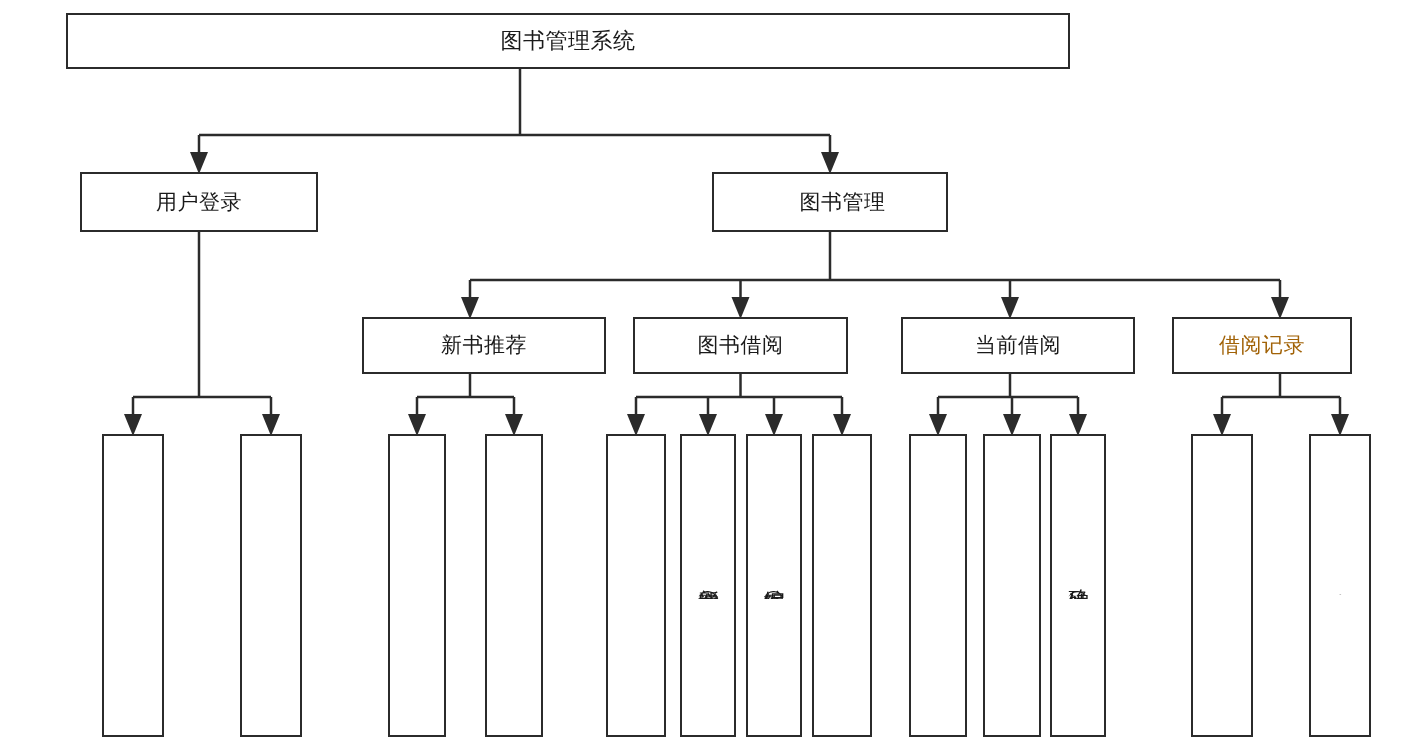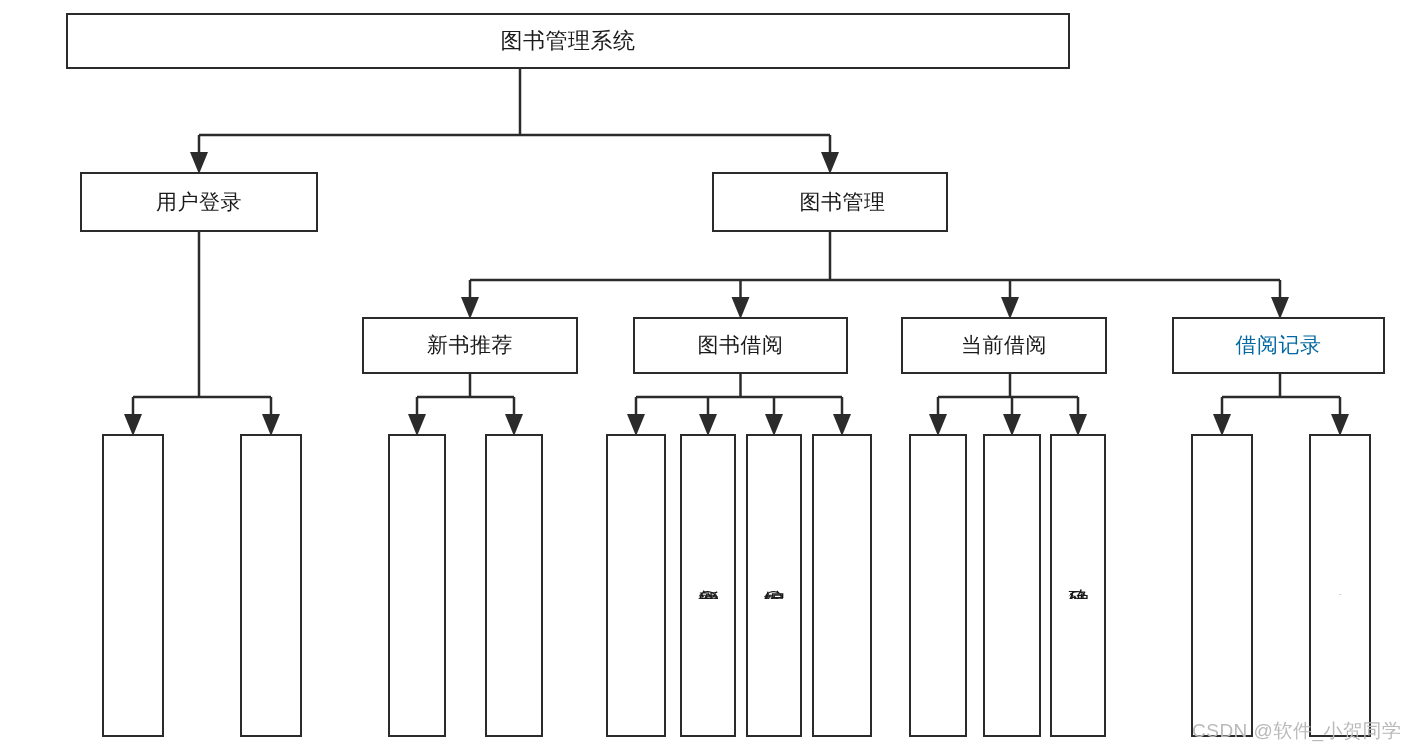--- a/index.html
+++ b/index.html
@@ -129,30 +129,30 @@
   <div id="nodes">
       <div class="node root" style="left: 18px; top: 13px; width: 1004px; height: 56px; border-color: rgb(43, 43, 43); background: rgb(255, 255, 255); color: rgb(26, 26, 26); margin-left: 48px;">
         <span class="label">图书管理系统</span>
       </div>
       <div class="node lvl2" style="left: 80px; top: 172px; width: 238px; height: 60px; border-color: rgb(43, 43, 43); background: rgb(255, 255, 255); color: rgb(26, 26, 26);">
         <span class="label">用户登录</span>
       </div>
       <div class="node lvl2" style="left: 712px; top: 172px; width: 236px; height: 60px; border-color: rgb(43, 43, 43); background: rgb(255, 255, 255); color: rgb(26, 26, 26); padding-left: 25px;">
         <span class="label">图书管理</span>
       </div>
-      <div class="node lvl3" style="left: 362px; top: 317px; width: 216px; height: 57px; border-color: rgb(43, 43, 43); background: rgb(255, 255, 255); color: rgb(26, 26, 26);">
+      <div class="node lvl3" style="left: 362px; top: 317px; width: 244px; height: 57px; border-color: rgb(43, 43, 43); background: rgb(255, 255, 255); color: rgb(26, 26, 26);">
         <span class="label">新书推荐</span>
       </div>
       <div class="node lvl3" style="left: 633px; top: 317px; width: 215px; height: 57px; border-color: rgb(43, 43, 43); background: rgb(255, 255, 255); color: rgb(26, 26, 26); text-align: right;">
         <span class="label">图书借阅</span>
       </div>
-      <div class="node lvl3" style="left: 901px; top: 317px; width: 206px; height: 57px; border-color: rgb(43, 43, 43); background: rgb(255, 255, 255); color: rgb(26, 26, 26);">
+      <div class="node lvl3" style="left: 901px; top: 317px; width: 234px; height: 57px; border-color: rgb(43, 43, 43); background: rgb(255, 255, 255); color: rgb(26, 26, 26);">
         <span class="label">当前借阅</span>
       </div>
-      <div class="node lvl3" style="left: 1172px; top: 317px; width: 213px; height: 57px; border-color: rgb(43, 43, 43); background: rgb(255, 255, 255); color: #0369a1;">
+      <div class="node lvl3" style="left: 1172px; top: 317px; width: 180px; height: 57px; border-color: rgb(43, 43, 43); background: rgb(255, 255, 255); color: #a16207;">
         <span class="label">借阅记录</span>
       </div>
       <div class="node leaf" style="left: 102px; top: 434px; width: 62px; height: 303px; border-color: rgb(43, 43, 43); background: rgb(255, 255, 255); color: rgb(26, 26, 26);">
         <span class="label">用户登录</span>
       </div>
       <div class="node leaf" style="left: 240px; top: 434px; width: 62px; height: 303px; border-color: rgb(43, 43, 43); background: rgb(255, 255, 255); color: rgb(26, 26, 26);">
         <span class="label">注销登录</span>
       </div>
       <div class="node leaf" style="left: 388px; top: 434px; width: 58px; height: 303px; border-color: rgb(43, 43, 43); background: rgb(255, 255, 255); color: rgb(26, 26, 26);">
         <span class="label">查询图书</span>
@@ -181,14 +181,13 @@
       <div class="node leaf" style="left: 1050px; top: 434px; width: 56px; height: 303px; border-color: rgb(43, 43, 43); background: rgb(255, 255, 255); color: rgb(26, 26, 26);">
         <span class="label">确认归还（管理员）</span>
       </div>
       <div class="node leaf" style="left: 1191px; top: 434px; width: 62px; height: 303px; border-color: rgb(43, 43, 43); background: rgb(255, 255, 255); color: rgb(26, 26, 26);">
         <span class="label">新增借阅记录</span>
       </div>
       <div class="node leaf" style="left: 1309px; top: 434px; width: 62px; height: 303px; border-color: rgb(43, 43, 43); background: rgb(255, 255, 255); color: rgb(26, 26, 26);">
         <span class="label">查询借阅记录</span>
       </div>
     </div>
-  <div id="watermark" style="left: 1192px; top: 718px; color: rgb(185, 185, 185);">CSDN @软件_小贺同学</div>
 </div>
 
 </body></html>

